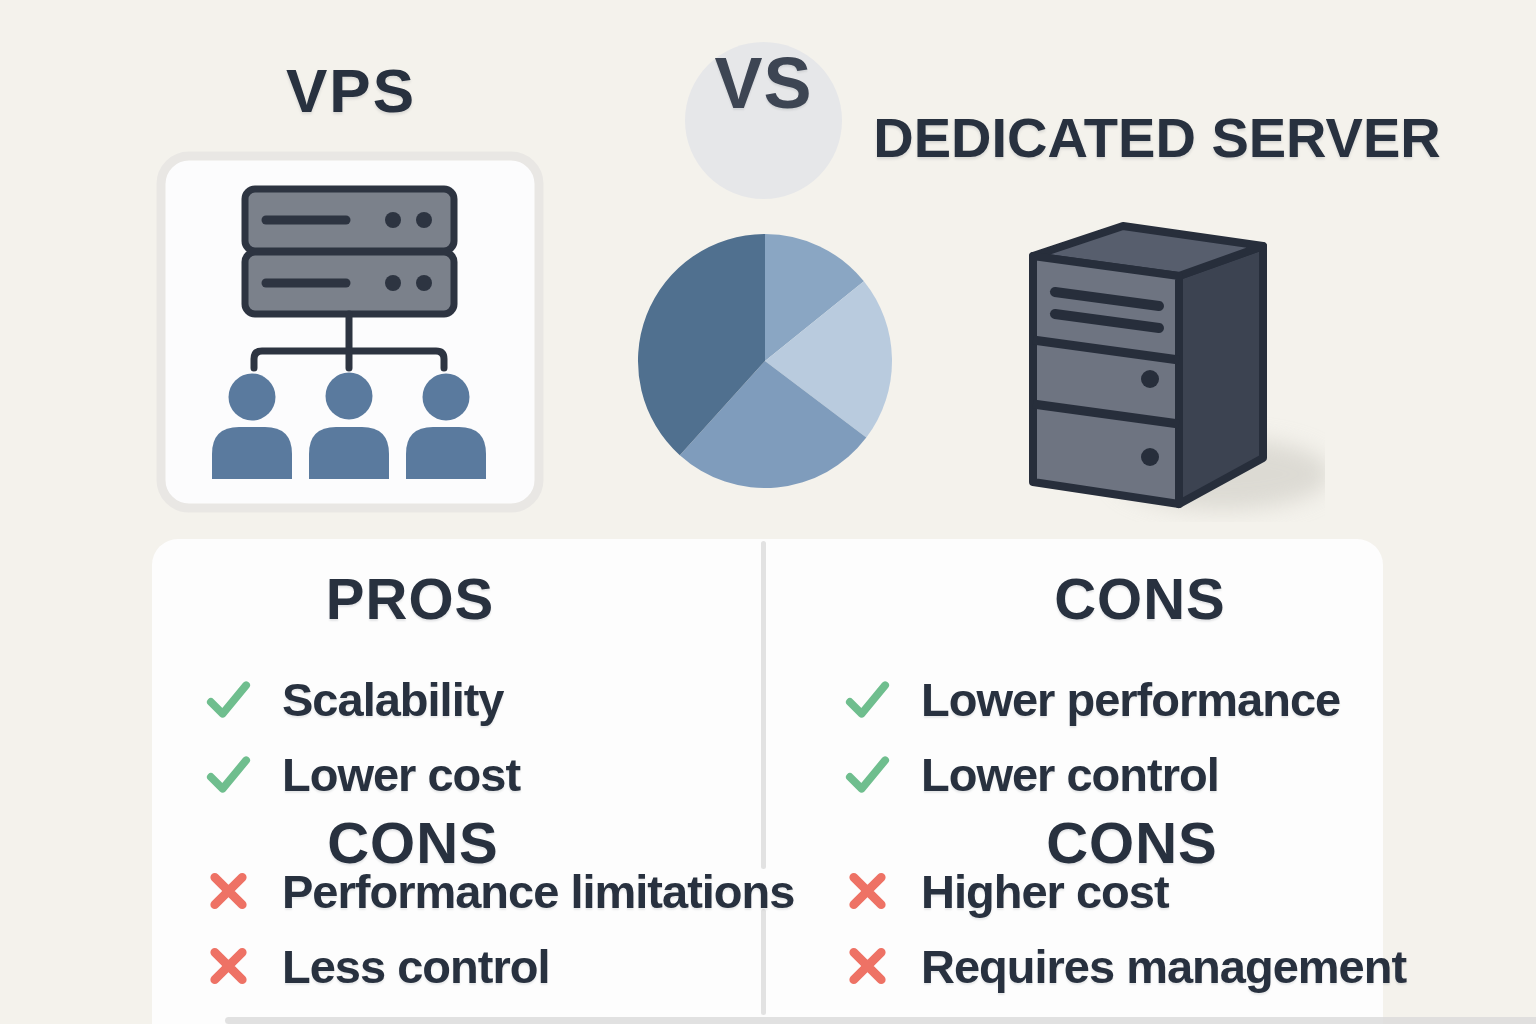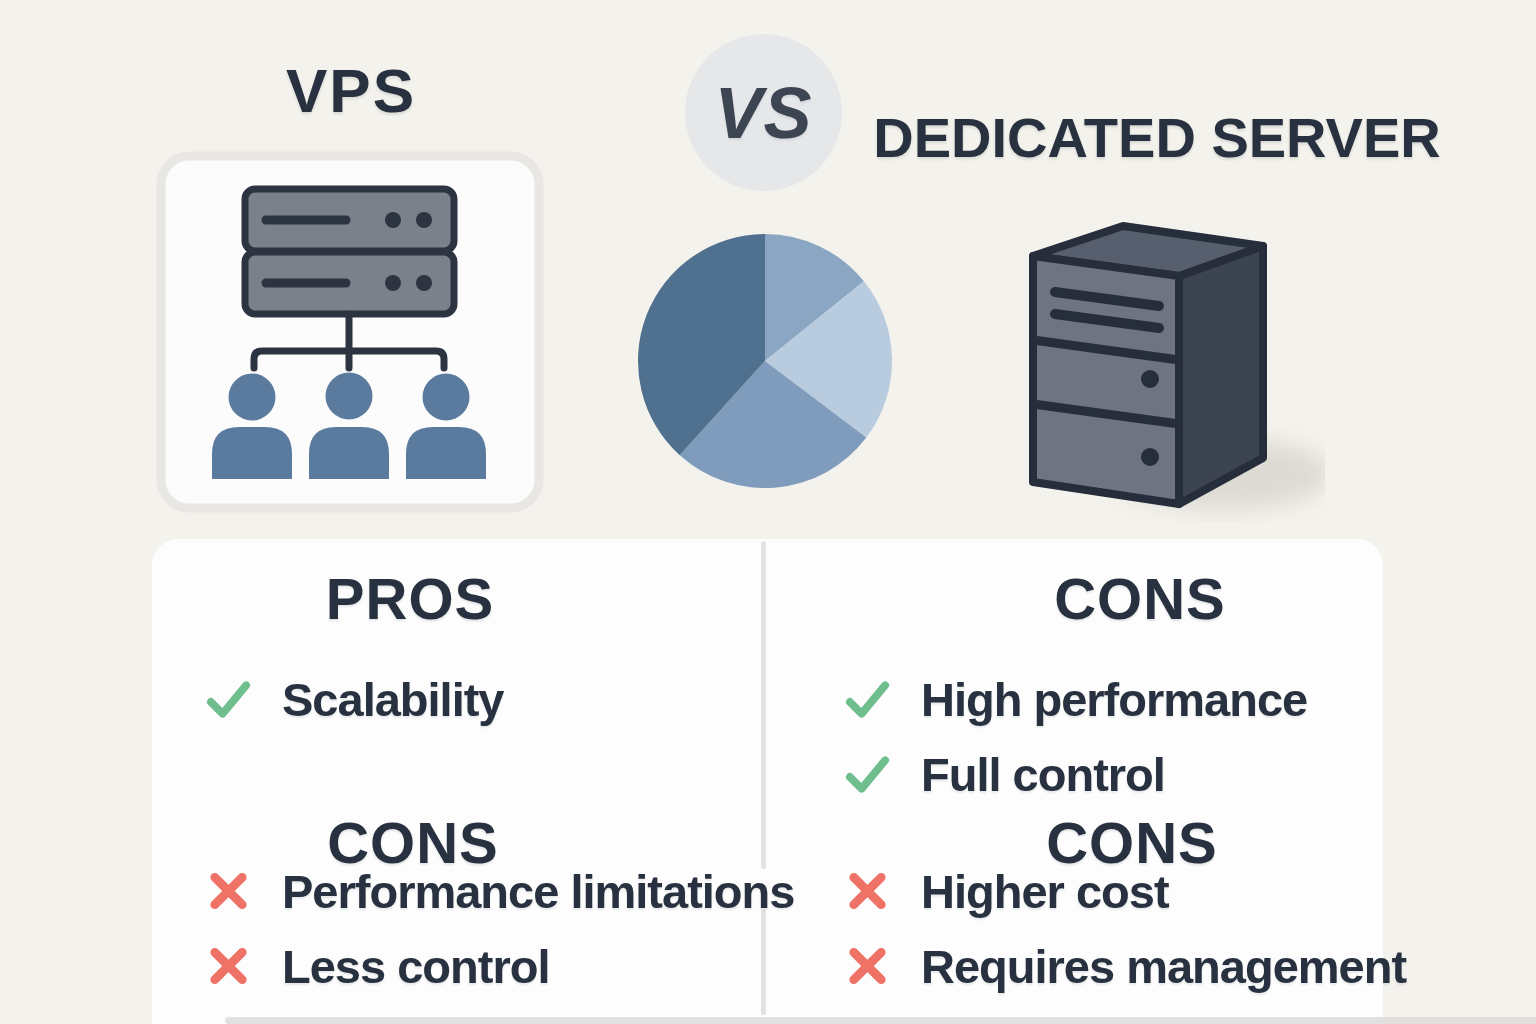--- a/index.html
+++ b/index.html
@@ -27,24 +27,24 @@
     font-size:62px;letter-spacing:2px;
   }
   .title-dedicated{
     left:1157px;top:138px;
     transform:translate(-50%,-50%);
     width:640px;
     font-size:56px;line-height:1.08;letter-spacing:0px;
     text-align:center;
   }
   .vs-badge{
-    position:absolute;left:685px;top:34px;
+    position:absolute;left:685px;top:42px;
     width:157px;height:157px;border-radius:50%;
     background:var(--vs-circle,#e6e7e9);
-    display:flex;align-items:center;justify-content:center;font-style:italic;
+    display:flex;justify-content:center;
   }
   .vs-badge span{
     color:var(--vs-text,#3d4553);
     font-size:72px;font-weight:bold;letter-spacing:1px;
     text-shadow:0 2px 2px rgba(40,48,62,.10);
   }
   
   .vps-box{position:absolute;left:156px;top:150px;}
   .pie{position:absolute;left:630px;top:226px;}
   .tower{position:absolute;left:995px;top:212px;}
@@ -166,44 +166,50 @@
   <div class="col-heading" style="left:393px;top:842px">CONS</div>
   <div class="col-heading" style="left:1120px;top:598px">CONS</div>
   <div class="col-heading" style="left:1112px;top:842px">CONS</div>
 
   <div class="row row-left" style="top:699px">
     <svg class="icon-box" viewBox="0 0 48 48">
       <path d="M6 27 L18 39 L42 10" fill="none" stroke="var(--green,#6fbe8e)" stroke-width="8" stroke-linecap="round" stroke-linejoin="round"></path>
       </svg>
     <span class="label">Scalability</span>
   </div>
+  <div class="row row-left" style="top:774px">
+    <svg class="icon-box" viewBox="0 0 48 48">
+      <path d="M6 27 L18 39 L42 10" fill="none" stroke="var(--green,#6fbe8e)" stroke-width="8" stroke-linecap="round" stroke-linejoin="round"></path>
+      </svg>
+    <span class="label">Lower cost</span>
+  </div>
   <div class="row row-left" style="top:891px">
     <svg class="icon-box" viewBox="0 0 48 48">
       <path d="M10 10 L38 38 M38 10 L10 38" fill="none" stroke="var(--red,#ee7265)" stroke-width="9" stroke-linecap="round"></path>
       </svg>
     <span class="label">Performance limitations</span>
   </div>
   <div class="row row-left" style="top:966px">
     <svg class="icon-box" viewBox="0 0 48 48">
       <path d="M10 10 L38 38 M38 10 L10 38" fill="none" stroke="var(--red,#ee7265)" stroke-width="9" stroke-linecap="round"></path>
       </svg>
     <span class="label">Less control</span>
   </div>
 
   <div class="row row-right" style="top:699px">
     <svg class="icon-box" viewBox="0 0 48 48">
       <path d="M6 27 L18 39 L42 10" fill="none" stroke="var(--green,#6fbe8e)" stroke-width="8" stroke-linecap="round" stroke-linejoin="round"></path>
       </svg>
-    <span class="label">High performance</span>
+    <span class="label">Lower performance</span>
   </div>
   <div class="row row-right" style="top:774px">
     <svg class="icon-box" viewBox="0 0 48 48">
       <path d="M6 27 L18 39 L42 10" fill="none" stroke="var(--green,#6fbe8e)" stroke-width="8" stroke-linecap="round" stroke-linejoin="round"></path>
       </svg>
-    <span class="label">Full control</span>
+    <span class="label">Lower control</span>
   </div>
   <div class="row row-right" style="top:891px">
     <svg class="icon-box" viewBox="0 0 48 48">
       <path d="M10 10 L38 38 M38 10 L10 38" fill="none" stroke="var(--red,#ee7265)" stroke-width="9" stroke-linecap="round"></path>
       </svg>
     <span class="label">Higher cost</span>
   </div>
   <div class="row row-right" style="top:966px">
     <svg class="icon-box" viewBox="0 0 48 48">
       <path d="M10 10 L38 38 M38 10 L10 38" fill="none" stroke="var(--red,#ee7265)" stroke-width="9" stroke-linecap="round"></path>

